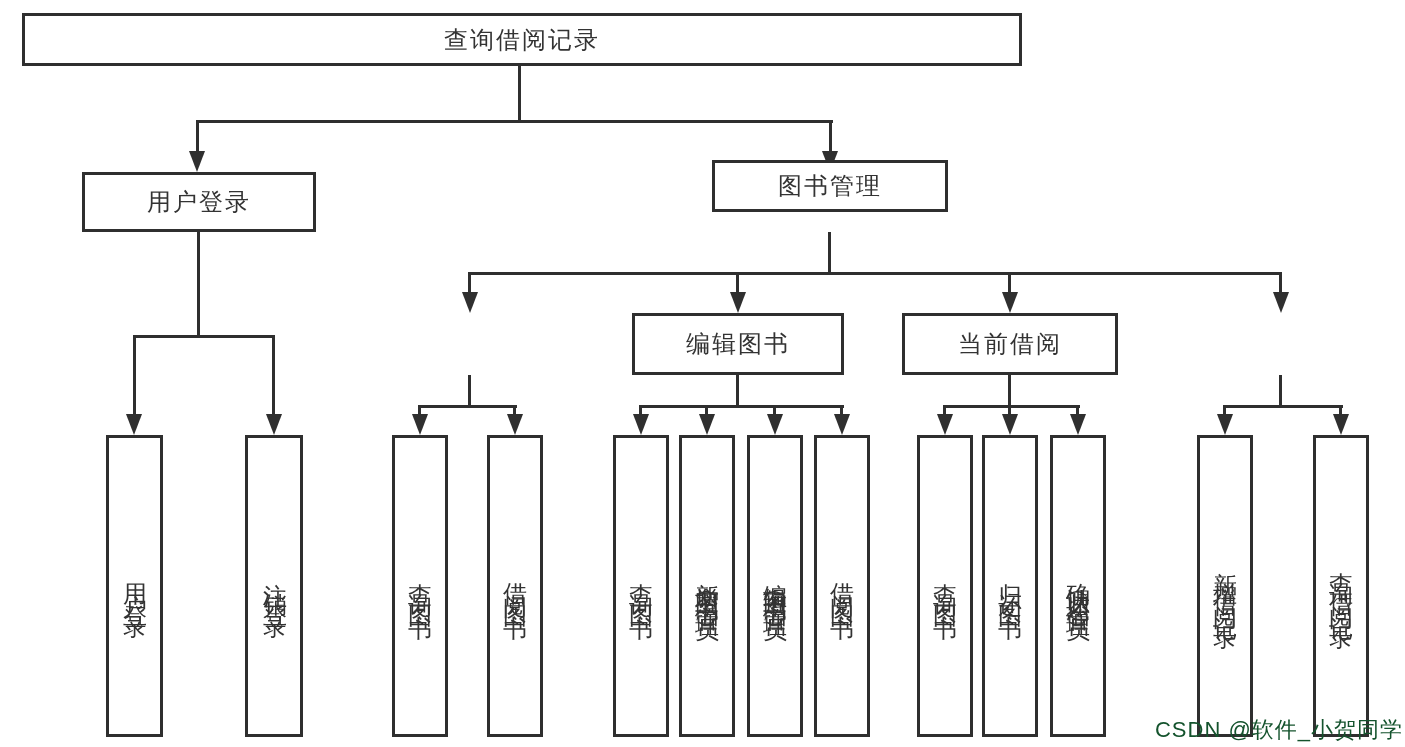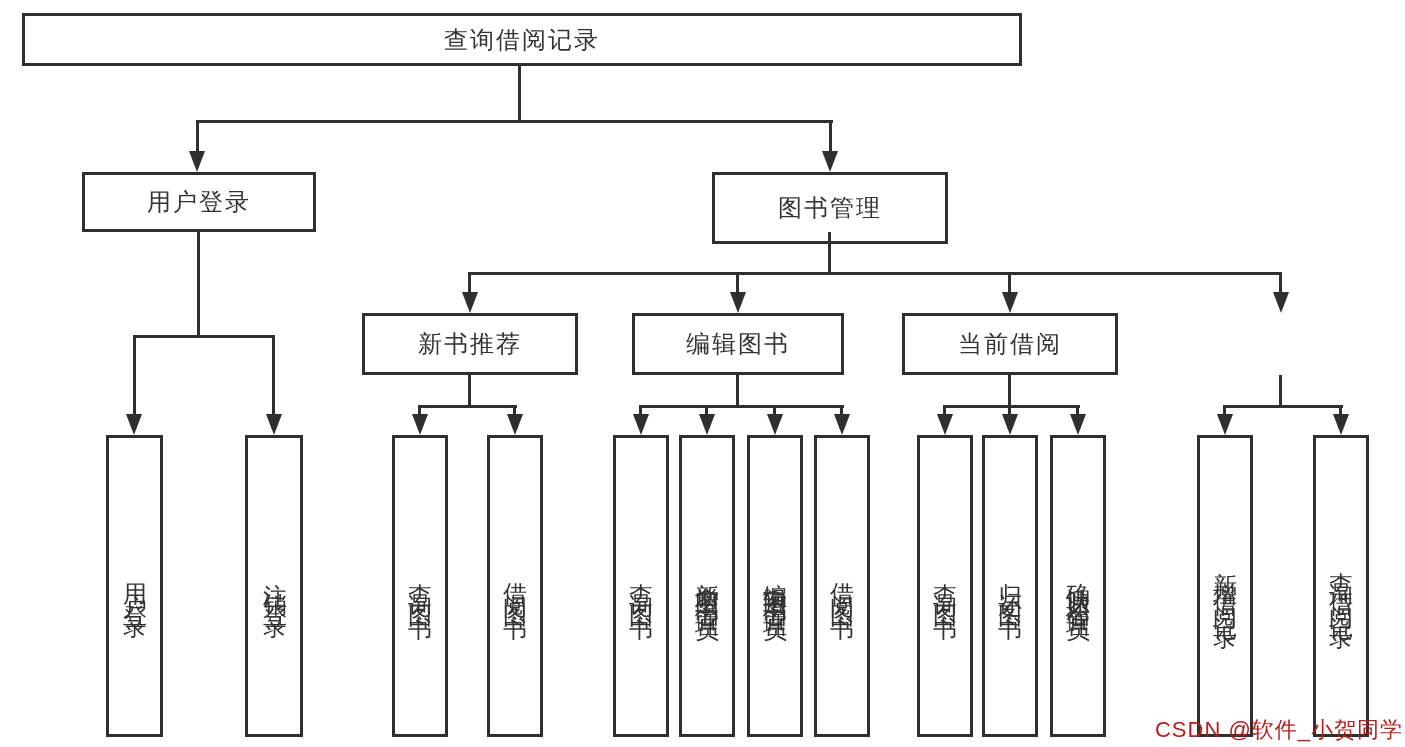--- a/index.html
+++ b/index.html
@@ -49,61 +49,60 @@
     width: 0; height: 0;
     border-left: 8px solid transparent;
     border-right: 8px solid transparent;
     border-top: 21px solid #2f2f2f;
   }
   .watermark {
     position: absolute;
     top: 715px;
     right: 2px;
     font-size: 22px;
-    color: #b91c1c;
+    color: #14532d;
     letter-spacing: 1px;
     z-index: 5;
   }
 </style>
 </head>
 <body>
 
 <div class="canvas">
 
   <div class="box" style="left:22px;top:13px;width:1000px;height:53px;">查询借阅记录</div>
 
   <div class="vl" style="left:518px;top:66px;height:54px;"></div>
   <div class="hl" style="left:196px;top:120px;width:637px;"></div>
   <div class="vl" style="left:196px;top:120px;height:34px;"></div>
   <div class="ar" style="left:189px;top:151px;"></div>
   <div class="vl" style="left:829px;top:120px;height:34px;"></div>
   <div class="ar" style="left:822px;top:151px;"></div>
 
   <div class="box" style="left:82px;top:172px;width:234px;height:60px;">用户登录</div>
-  <div class="box" style="left:712px;top:172px;width:236px;height:72px;">图书管理</div>
+  <div class="box" style="left:712px;top:160px;width:236px;height:52px;">图书管理</div>
 
   <div class="vl" style="left:197px;top:232px;height:103px;"></div>
   <div class="hl" style="left:133px;top:335px;width:142px;"></div>
   <div class="vl" style="left:133px;top:335px;height:80px;"></div>
   <div class="ar" style="left:126px;top:414px;"></div>
   <div class="vl" style="left:272px;top:335px;height:80px;"></div>
   <div class="ar" style="left:266px;top:414px;"></div>
 
   <div class="vl" style="left:828px;top:232px;height:40px;"></div>
   <div class="hl" style="left:468px;top:272px;width:814px;"></div>
   <div class="vl" style="left:468px;top:272px;height:22px;"></div>
   <div class="ar" style="left:462px;top:292px;"></div>
   <div class="vl" style="left:736px;top:272px;height:22px;"></div>
   <div class="ar" style="left:730px;top:292px;"></div>
   <div class="vl" style="left:1008px;top:272px;height:22px;"></div>
   <div class="ar" style="left:1002px;top:292px;"></div>
   <div class="vl" style="left:1279px;top:272px;height:22px;"></div>
   <div class="ar" style="left:1273px;top:292px;"></div>
 
-  <div class="box" style="left:362px;top:313px;width:216px;height:62px;">新书推荐</div>
   <div class="box" style="left:632px;top:313px;width:212px;height:62px;">编辑图书</div>
   <div class="box" style="left:902px;top:313px;width:216px;height:62px;">当前借阅</div>
 
   <div class="vl" style="left:468px;top:375px;height:30px;"></div>
   <div class="hl" style="left:418px;top:405px;width:99px;"></div>
   <div class="vl" style="left:418px;top:405px;height:11px;"></div>
   <div class="ar" style="left:412px;top:414px;"></div>
   <div class="vl" style="left:513px;top:405px;height:11px;"></div>
   <div class="ar" style="left:507px;top:414px;"></div>
 

